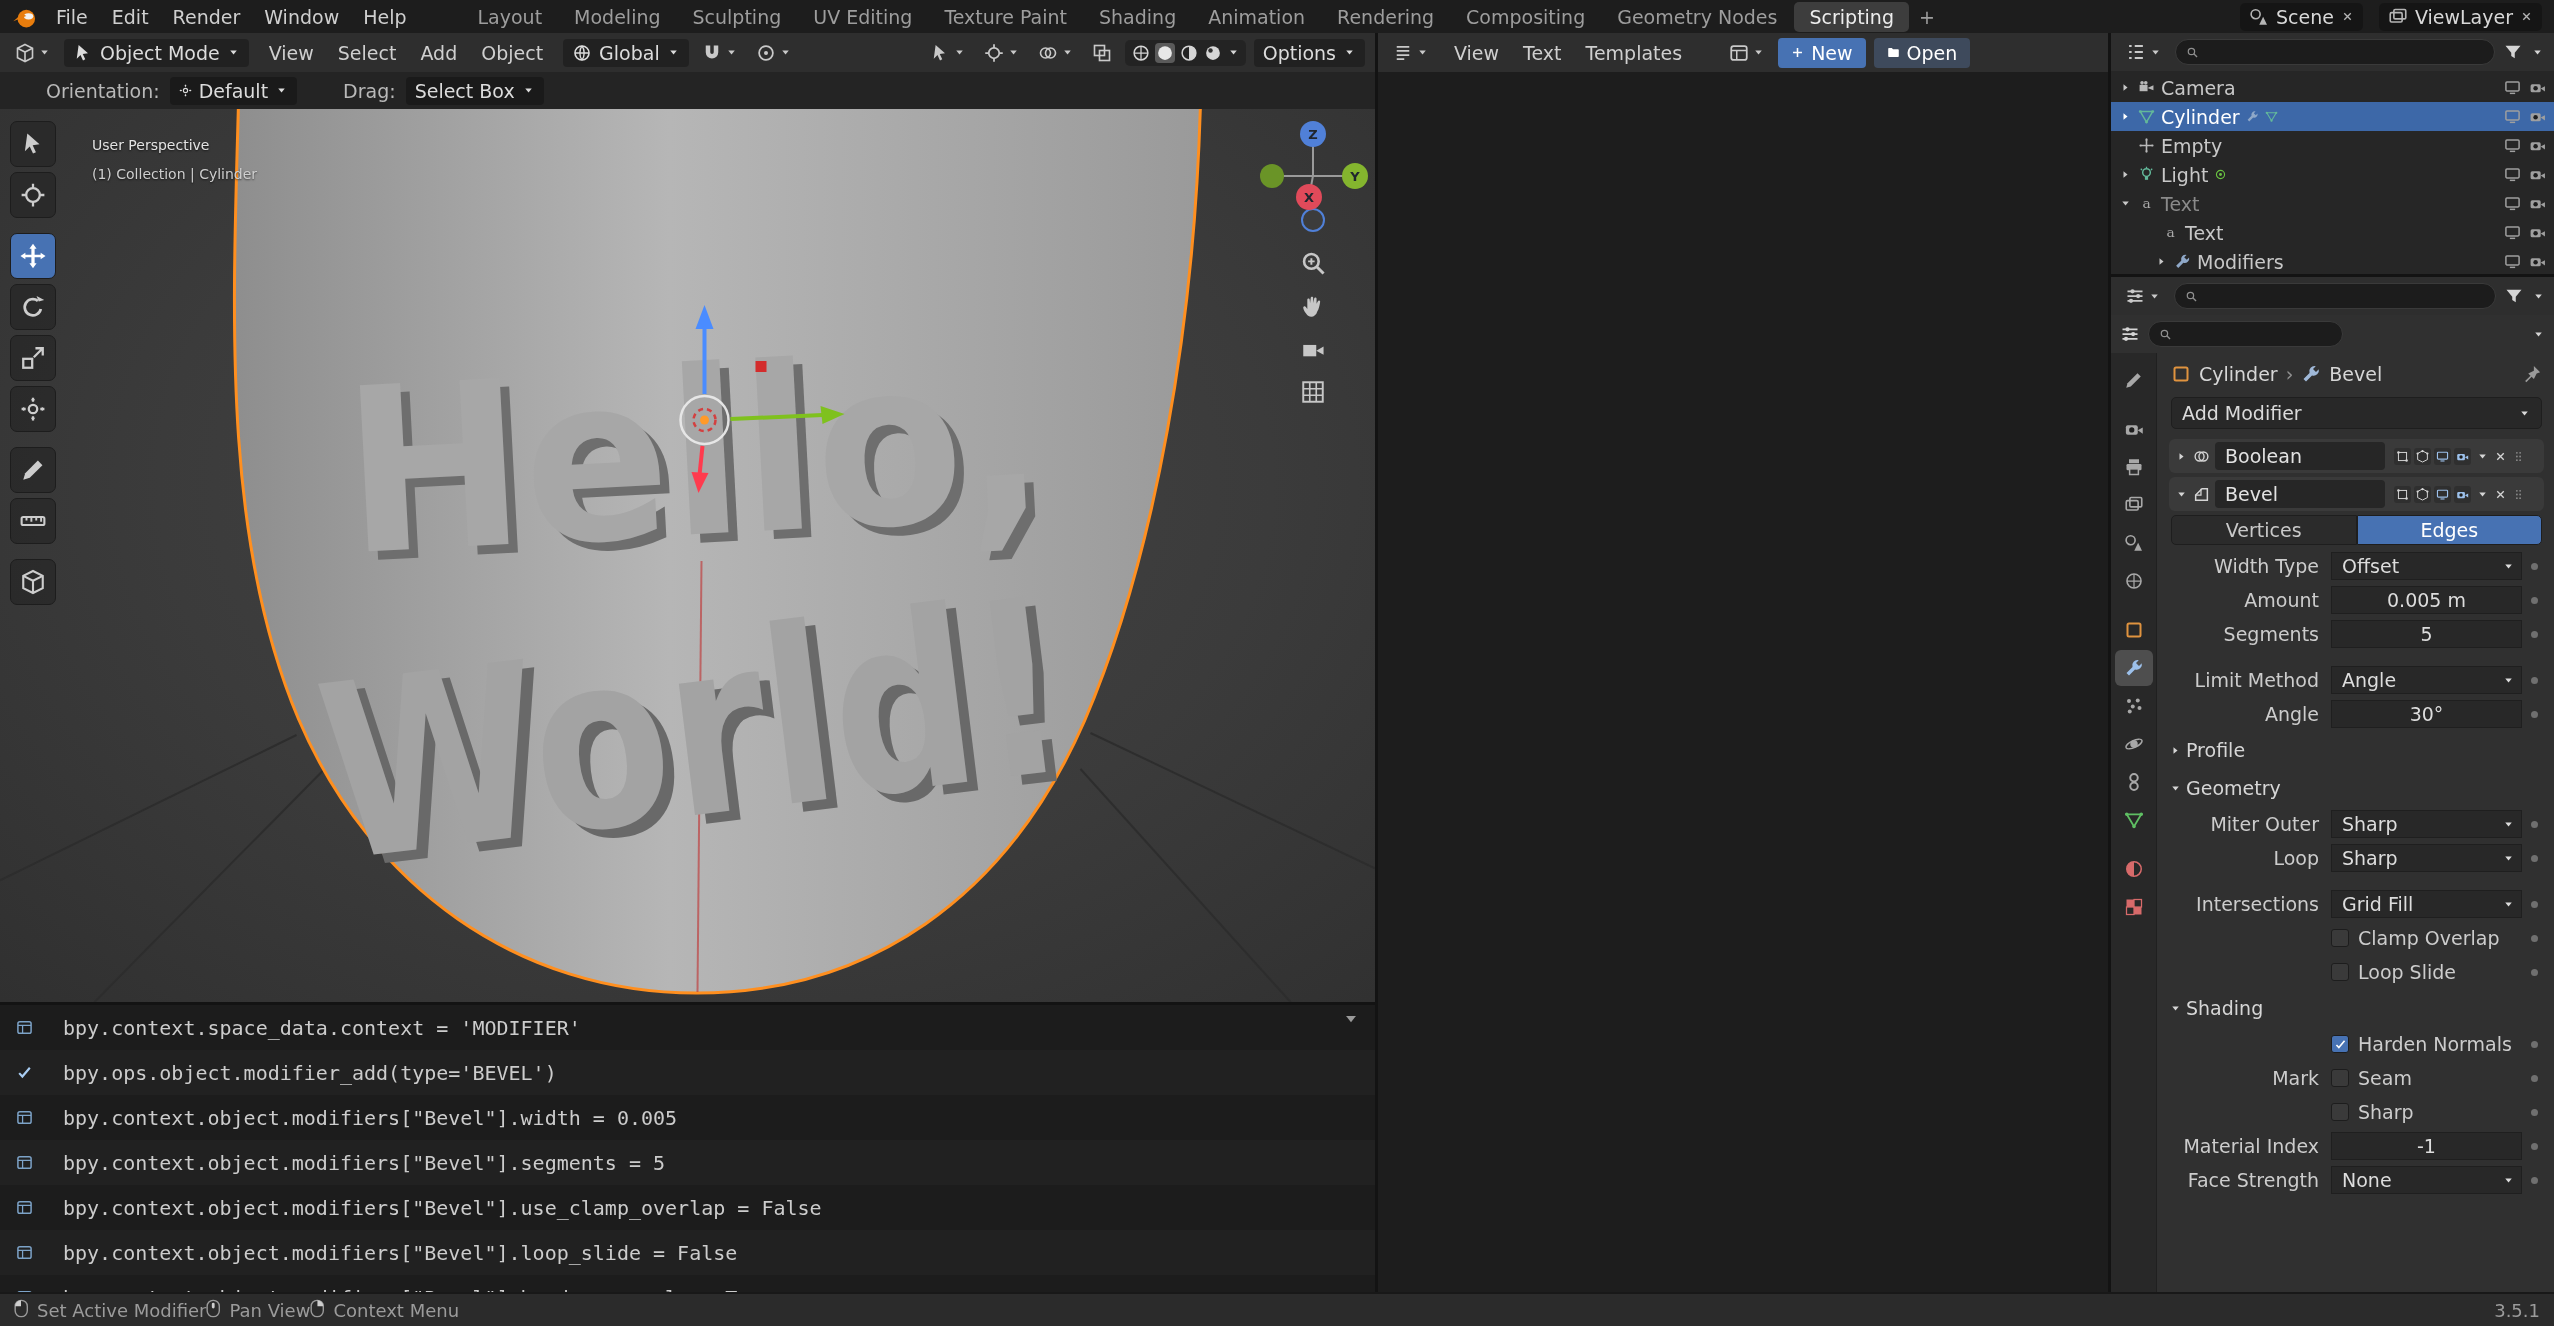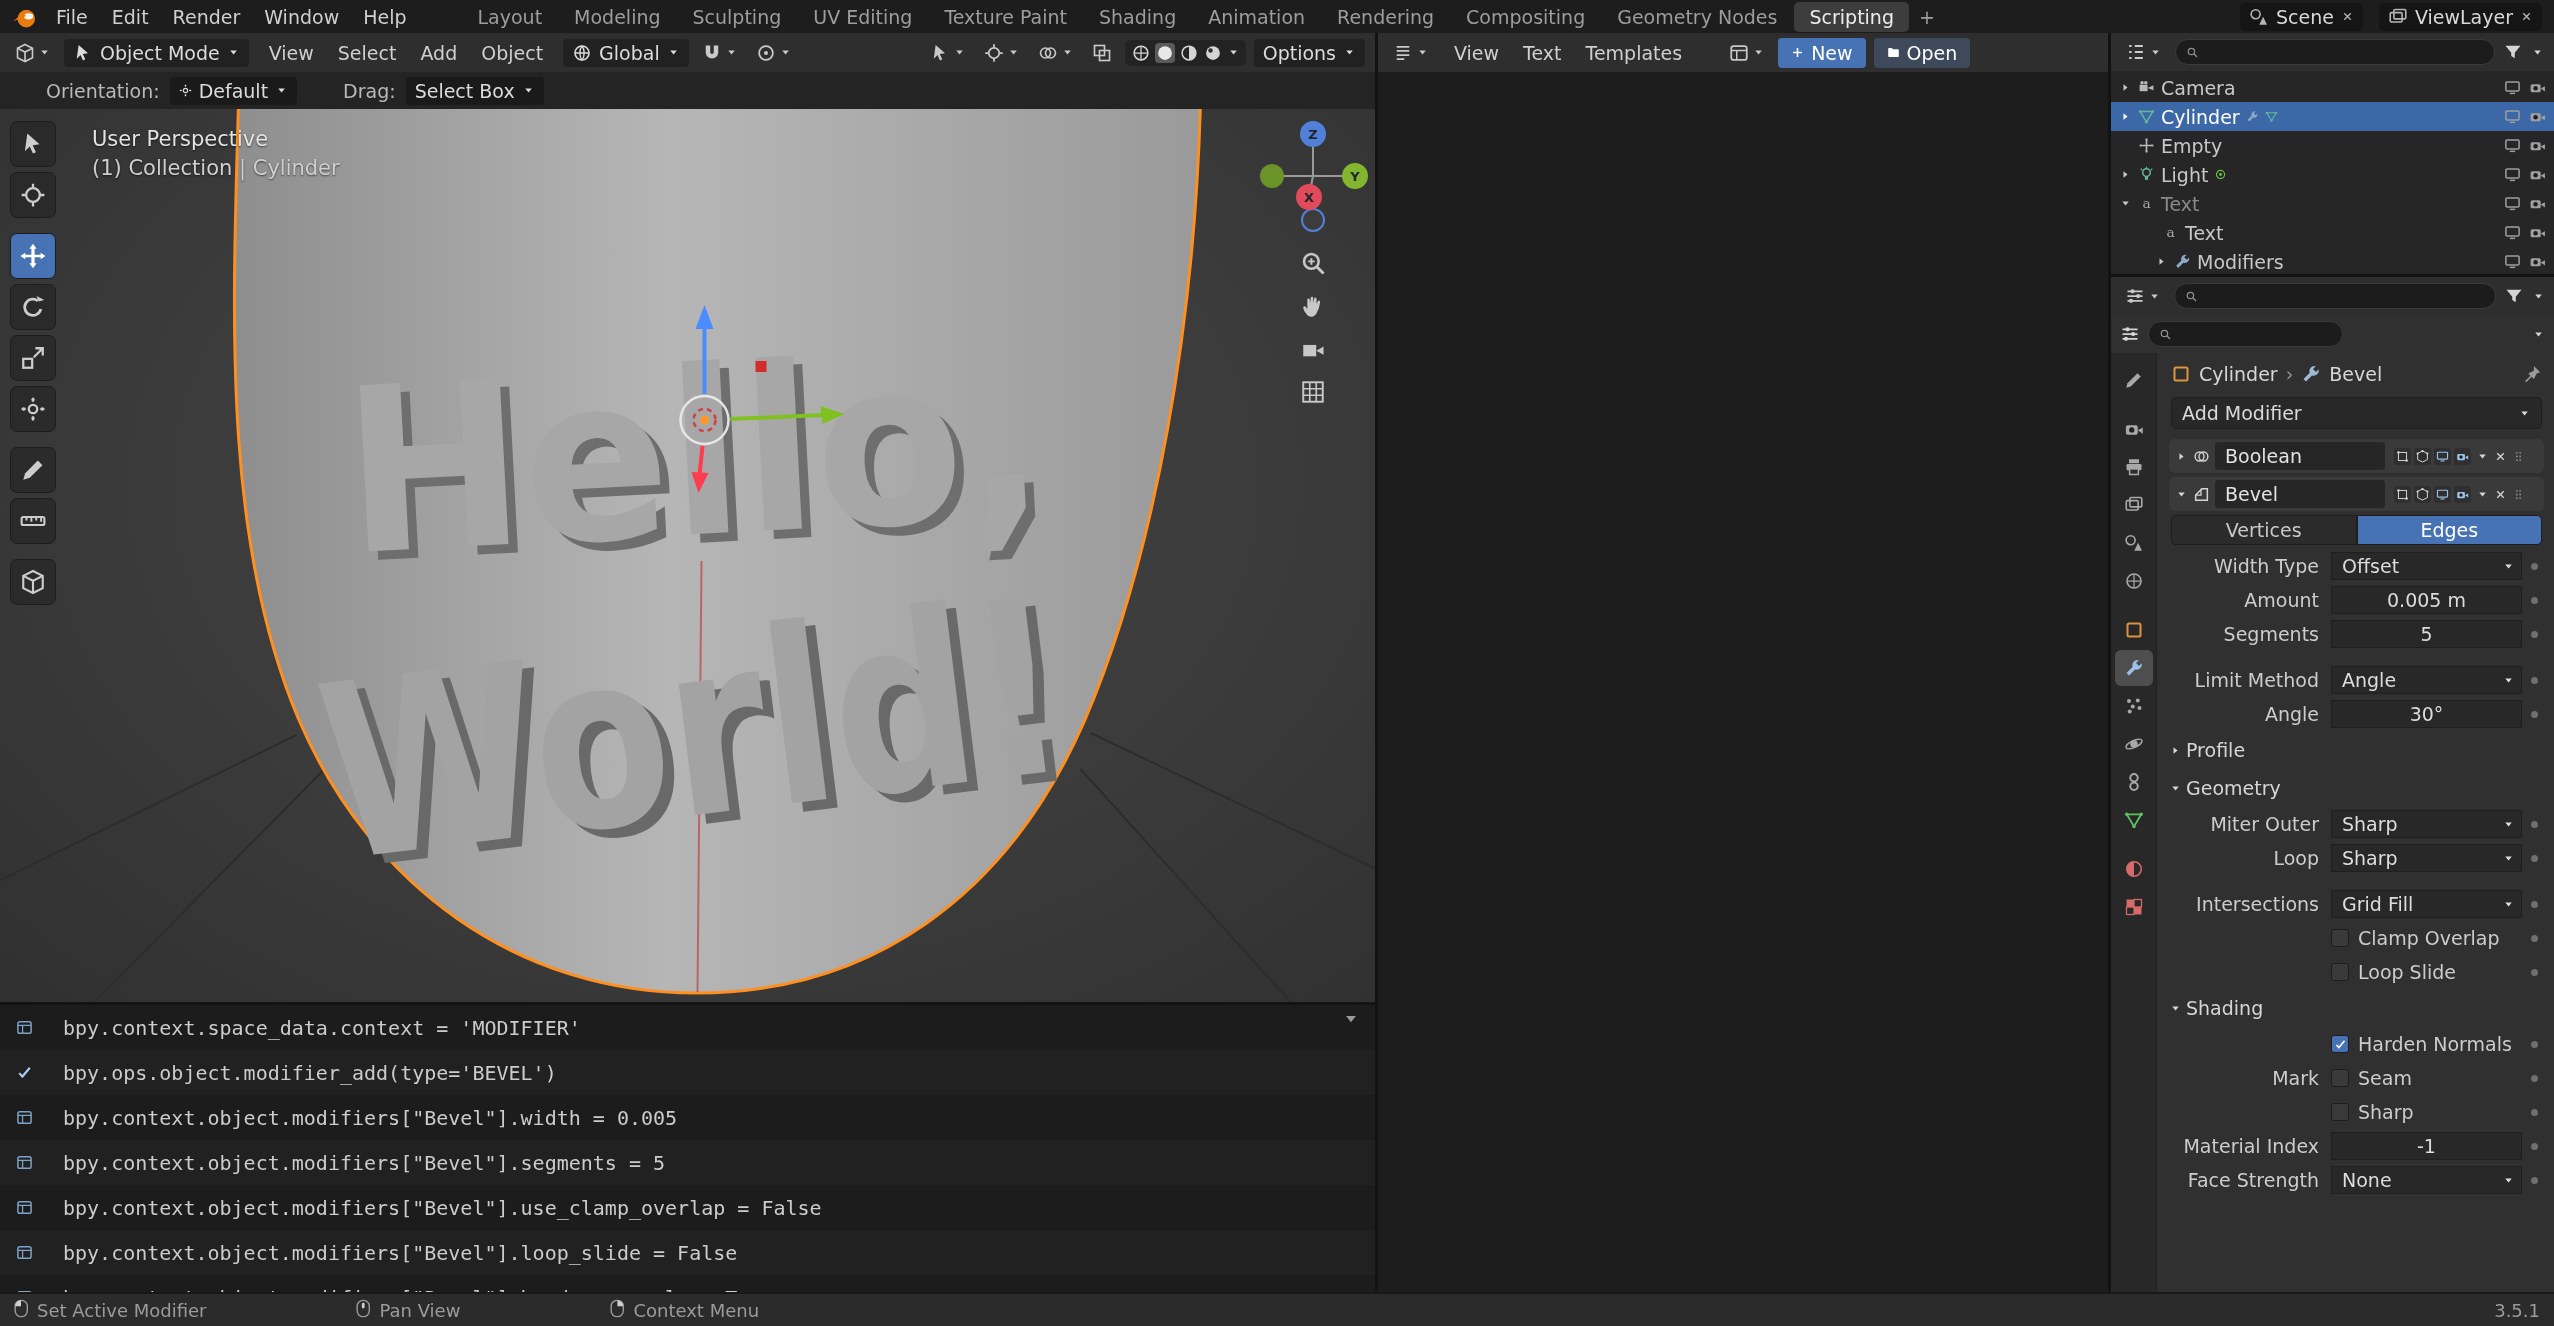--- a/index.html
+++ b/index.html
@@ -37,22 +37,22 @@
             border-radius:5px;padding:3px 6px}
   .shadebar .ic.active{background:#5a5a5a;border-radius:4px}
 
   #vp-toolset{height:37px;background:#242424;display:flex;align-items:center;gap:10px;
               padding-left:46px;font-size:19px;color:#b9b9b9;flex:0 0 auto}
 
   
   #viewport{position:relative;flex:1;overflow:hidden;
     background:radial-gradient(ellipse at 52% 42%, #454545 0%, #3b3b3b 55%, #303030 100%)}
   #scene-svg{position:absolute;inset:0;width:100%;height:100%}
-  #vp-text{position:absolute;left:92px;top:16px;line-height:29px;color:#e3e3e3;
-           text-shadow:0 1px 2px rgba(0,0,0,.6);font-size:21px}
+  #vp-text{position:absolute;left:92px;top:22px;line-height:29px;color:#e3e3e3;
+           text-shadow:0 1px 2px rgba(0,0,0,.6);font-size:14px}
   #vp-text .sub{color:#cfcfcf}
   #vp-toolbar{position:absolute;left:10px;top:12px;display:flex;flex-direction:column;gap:5px}
   .tool{width:46px;height:46px;border-radius:7px;background:rgba(41,41,41,.88);
         border:1px solid #1d1d1d;display:flex;align-items:center;justify-content:center;color:#cdcdcd}
   .tool.active{background:#4772b3;color:#fff}
   .tool.gap{margin-top:10px}
   #vp-side{position:absolute;right:12px;top:12px;width:100px;display:flex;
            flex-direction:column;align-items:center}
   #vp-side .navico{margin-top:17px;color:#c7c7c7}
   #console-caret{position:absolute;right:14px;top:4px;color:#9a9a9a}
@@ -1523,21 +1523,21 @@
                   </div>
                 </div>
               </div>
           </div>
         </div>
       </div>
     </div>
   </div>
 
   <div id="statusbar">
-    <span id="status-hints" style="display:inline-flex;gap:150px">
+    <span id="status-hints" style="display:inline-flex;">
         <span class="hint">
           <span><svg viewBox="0 0 12 16" width="14" height="19">
               <rect x="1" y="1" width="10.4" height="14" rx="5" fill="none" stroke="#9a9a9a" stroke-width="1.2"></rect>
               <path d="M6 1a5 5 0 0 0-5 5h5z" fill="#cfcfcf"></path>
             </svg></span>
           <span>Set Active Modifier</span>
         </span>
         <span class="hint">
           <span><svg viewBox="0 0 12 16" width="14" height="19">
               <rect x="1" y="1" width="10.4" height="14" rx="5" fill="none" stroke="#9a9a9a" stroke-width="1.2"></rect>

